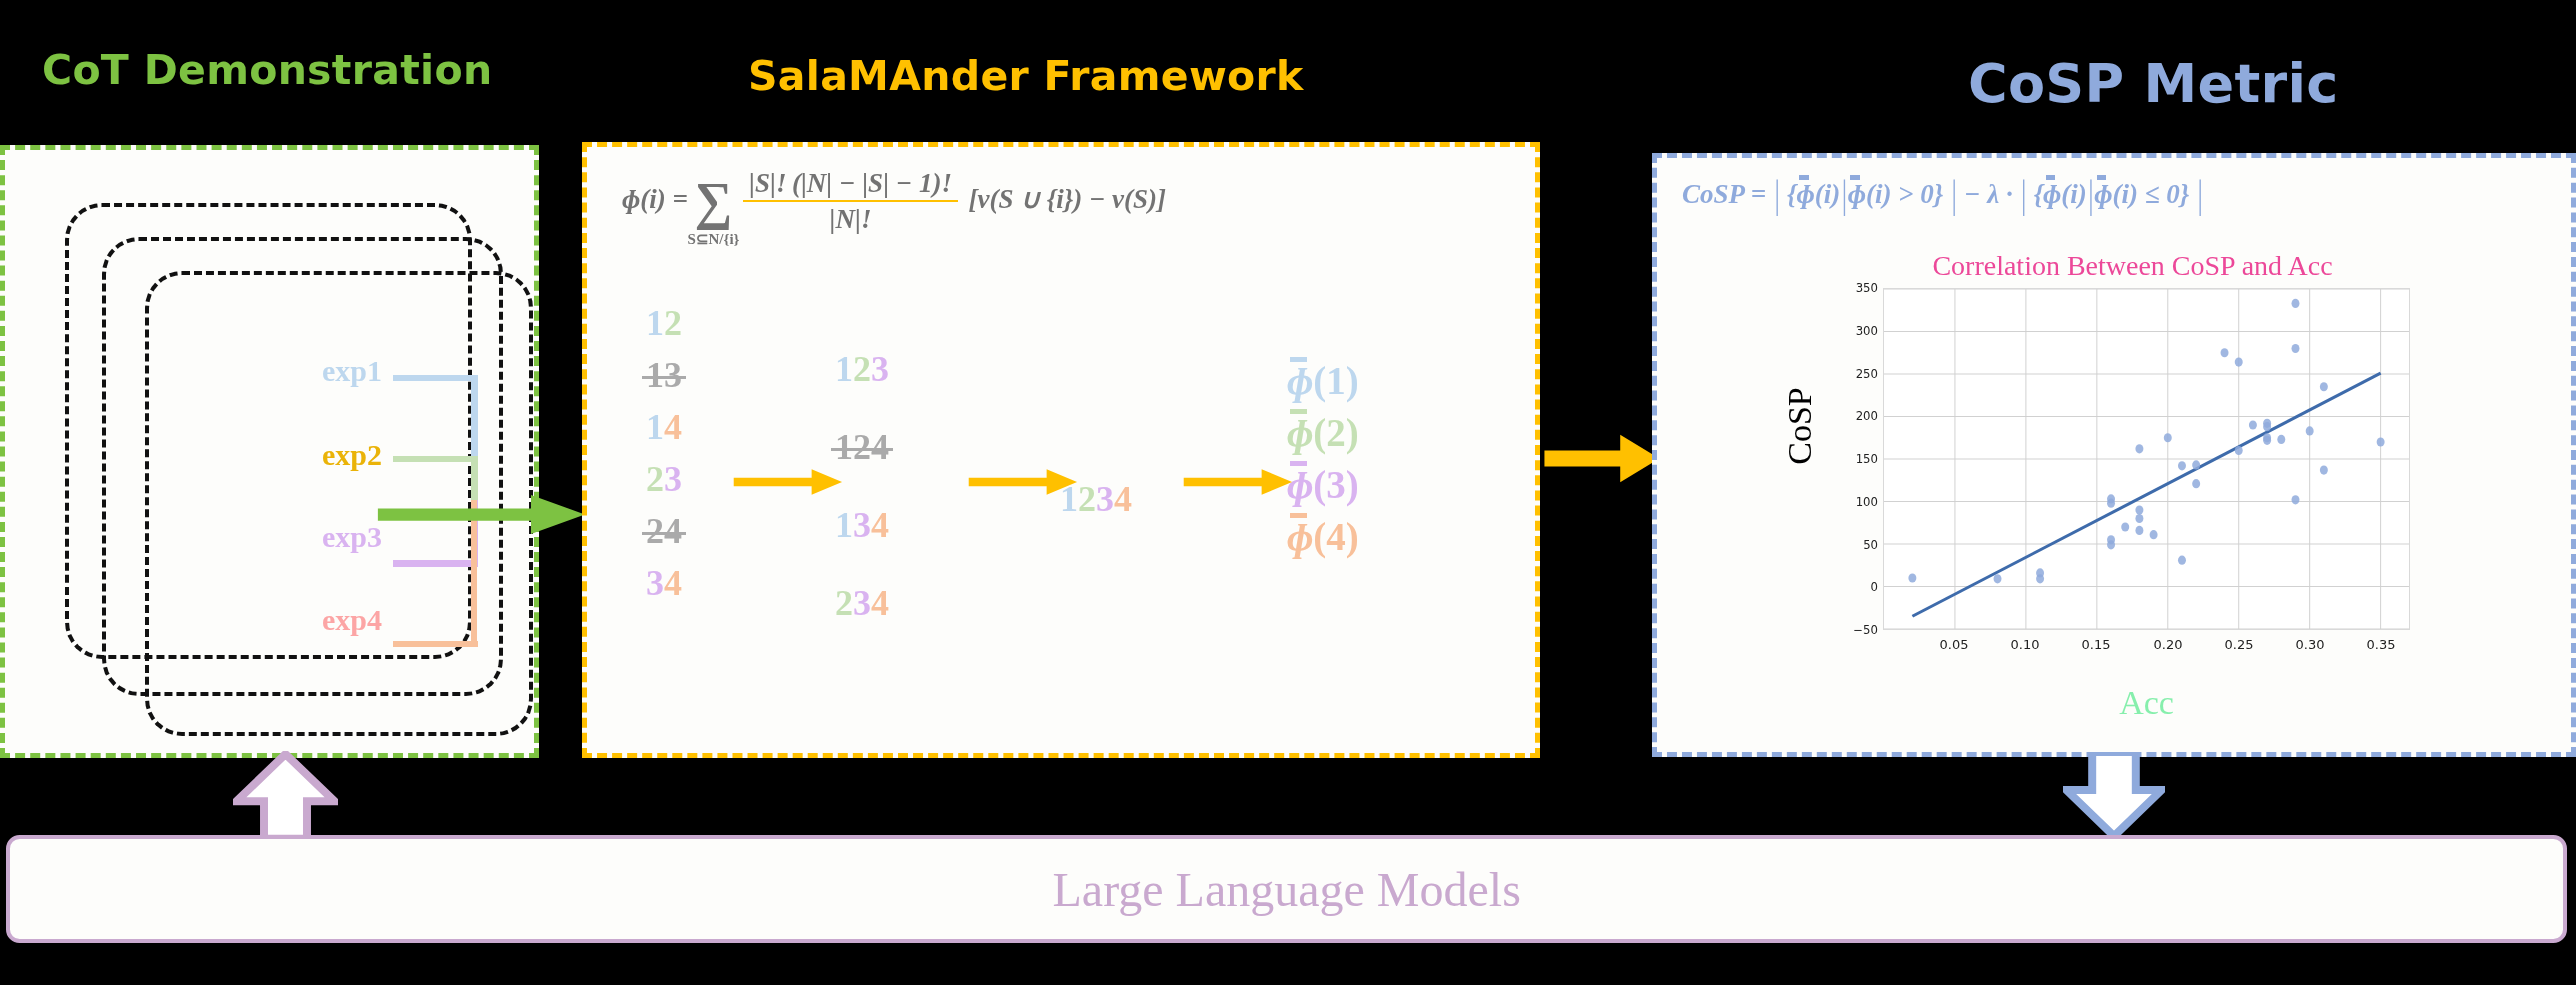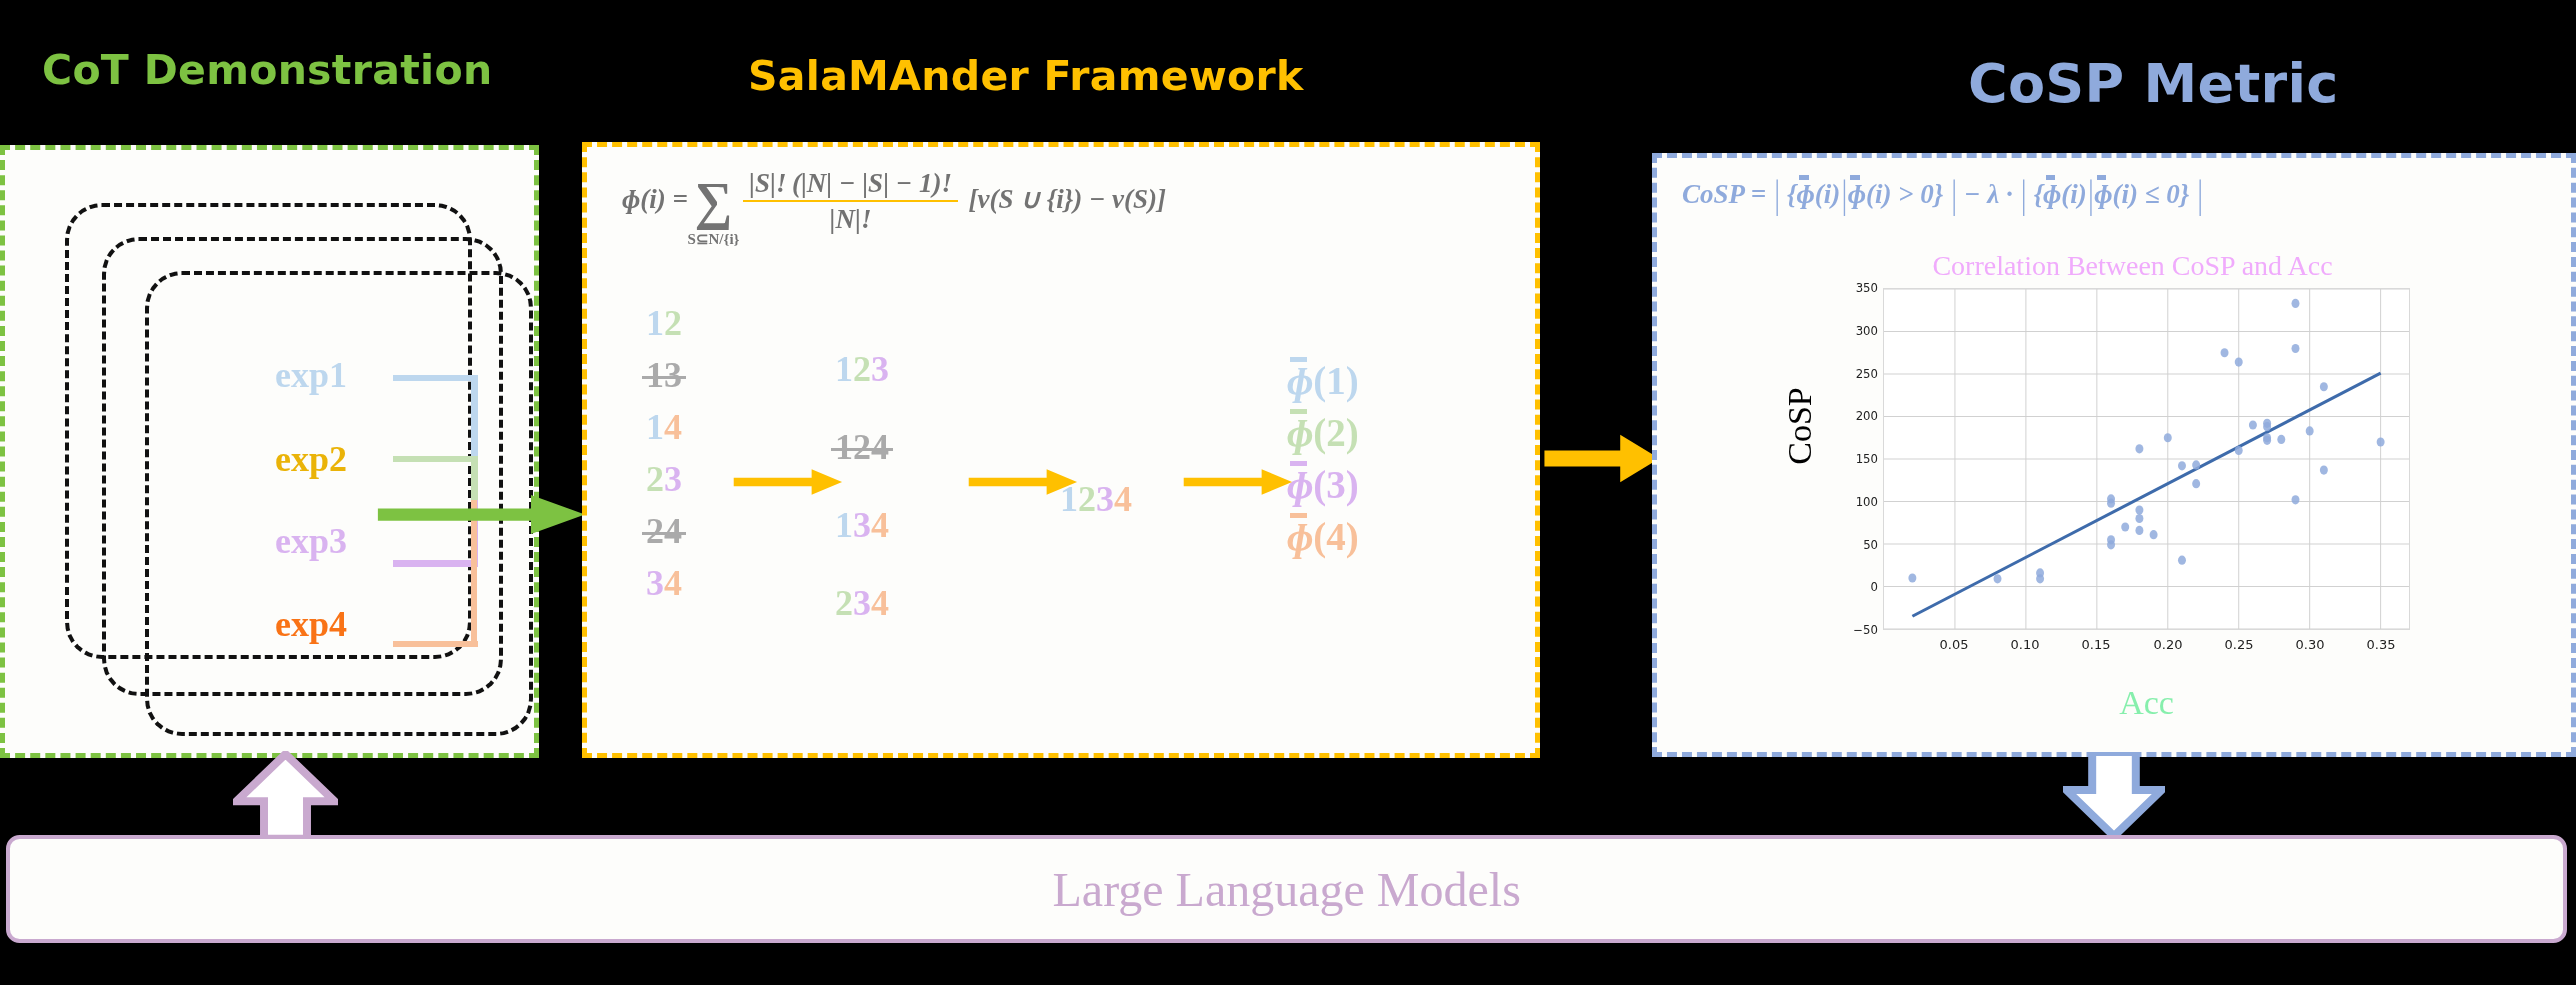--- a/index.html
+++ b/index.html
@@ -23,25 +23,25 @@
               border:5.5px dashed #8faadc;}
 
   
   .card{position:absolute;border:4.3px dashed #111;border-radius:37px;
         background:transparent;box-sizing:border-box;}
   #card-3{left:65px;top:203px;width:407px;height:456px;}
   #card-2{left:102px;top:237px;width:401px;height:459px;}
   #card-1{left:145px;top:271px;width:388px;height:465px;}
 
   .exp{position:absolute;font-family:"Liberation Serif",serif;font-weight:bold;
-       font-size:36px;white-space:nowrap;text-align:center;width:142px;}
+       font-size:30px;white-space:nowrap;text-align:right;width:142px;}
   #exp-1{left:240px;top:354px;color:#bdd7ee;}
   #exp-2{left:240px;top:438px;color:#eab308;}
   #exp-3{left:240px;top:520px;color:#d9b3f0;}
-  #exp-4{left:240px;top:603px;color:#f97316;}
+  #exp-4{left:240px;top:603px;color:#fca5a5;}
 
   
   .seg{position:absolute;}
   .h1{left:393px;top:375px;width:85px;height:6.2px;background:#bdd7ee;}
   .v1{left:471px;top:375px;width:6.8px;height:83px;background:#bdd7ee;}
   .h2{left:393px;top:456px;width:85px;height:6.2px;background:#c5e0b4;}
   .v2{left:471px;top:456px;width:6.8px;height:46px;background:#c5e0b4;}
   .h3{left:393px;top:560px;width:85px;height:6.8px;background:#d9b3f0;}
   .v3{left:471px;top:500px;width:6.8px;height:66px;background:#d9b3f0;}
   .h4{left:393px;top:641px;width:85px;height:6.2px;background:#f8c09a;}
@@ -91,21 +91,21 @@
   #arrow-orange{position:absolute;left:1544px;top:431px;width:117px;height:55px;}
 
   
   #formula-cosp{position:absolute;left:1682px;top:179px;width:881px;height:55px;
      color:#8faadc;font-weight:bold;font-style:italic;font-size:27px;
      font-family:"Liberation Serif",serif;white-space:nowrap;}
   .tall{display:inline-block;transform:scaleY(1.45);font-weight:normal;}
 
   #chart{position:absolute;left:1775px;top:250px;width:715px;height:487px;}
   #chart-title{position:absolute;left:0;top:0;width:715px;text-align:center;
-     font-family:"Liberation Serif",serif;font-size:28px;color:#f0abfc;}
+     font-family:"Liberation Serif",serif;font-size:28px;color:#ec4899;}
   #plot-frame{position:absolute;left:108px;top:38px;width:527px;height:342px;
      background:#ffffff;border:1.2px solid #d9d9d9;box-sizing:border-box;}
   #ylabel{position:absolute;left:-99px;top:157px;width:247px;text-align:center;
      transform:rotate(-90deg);font-size:34px;font-family:"Liberation Serif",serif;color:#000;}
   #xlabel{position:absolute;left:108px;top:434px;width:527px;text-align:center;
      font-size:34px;font-family:"Liberation Serif",serif;color:#86efac;}
   .ytick{position:absolute;right:0;width:80px;text-align:right;
      font-family:"DejaVu Sans",sans-serif;font-size:11.7px;color:#222;transform:translateY(-50%);}
   .xtick{position:absolute;top:387px;width:74px;text-align:center;
      font-family:"DejaVu Sans",sans-serif;font-size:13px;color:#222;transform:translateX(-50%);}

